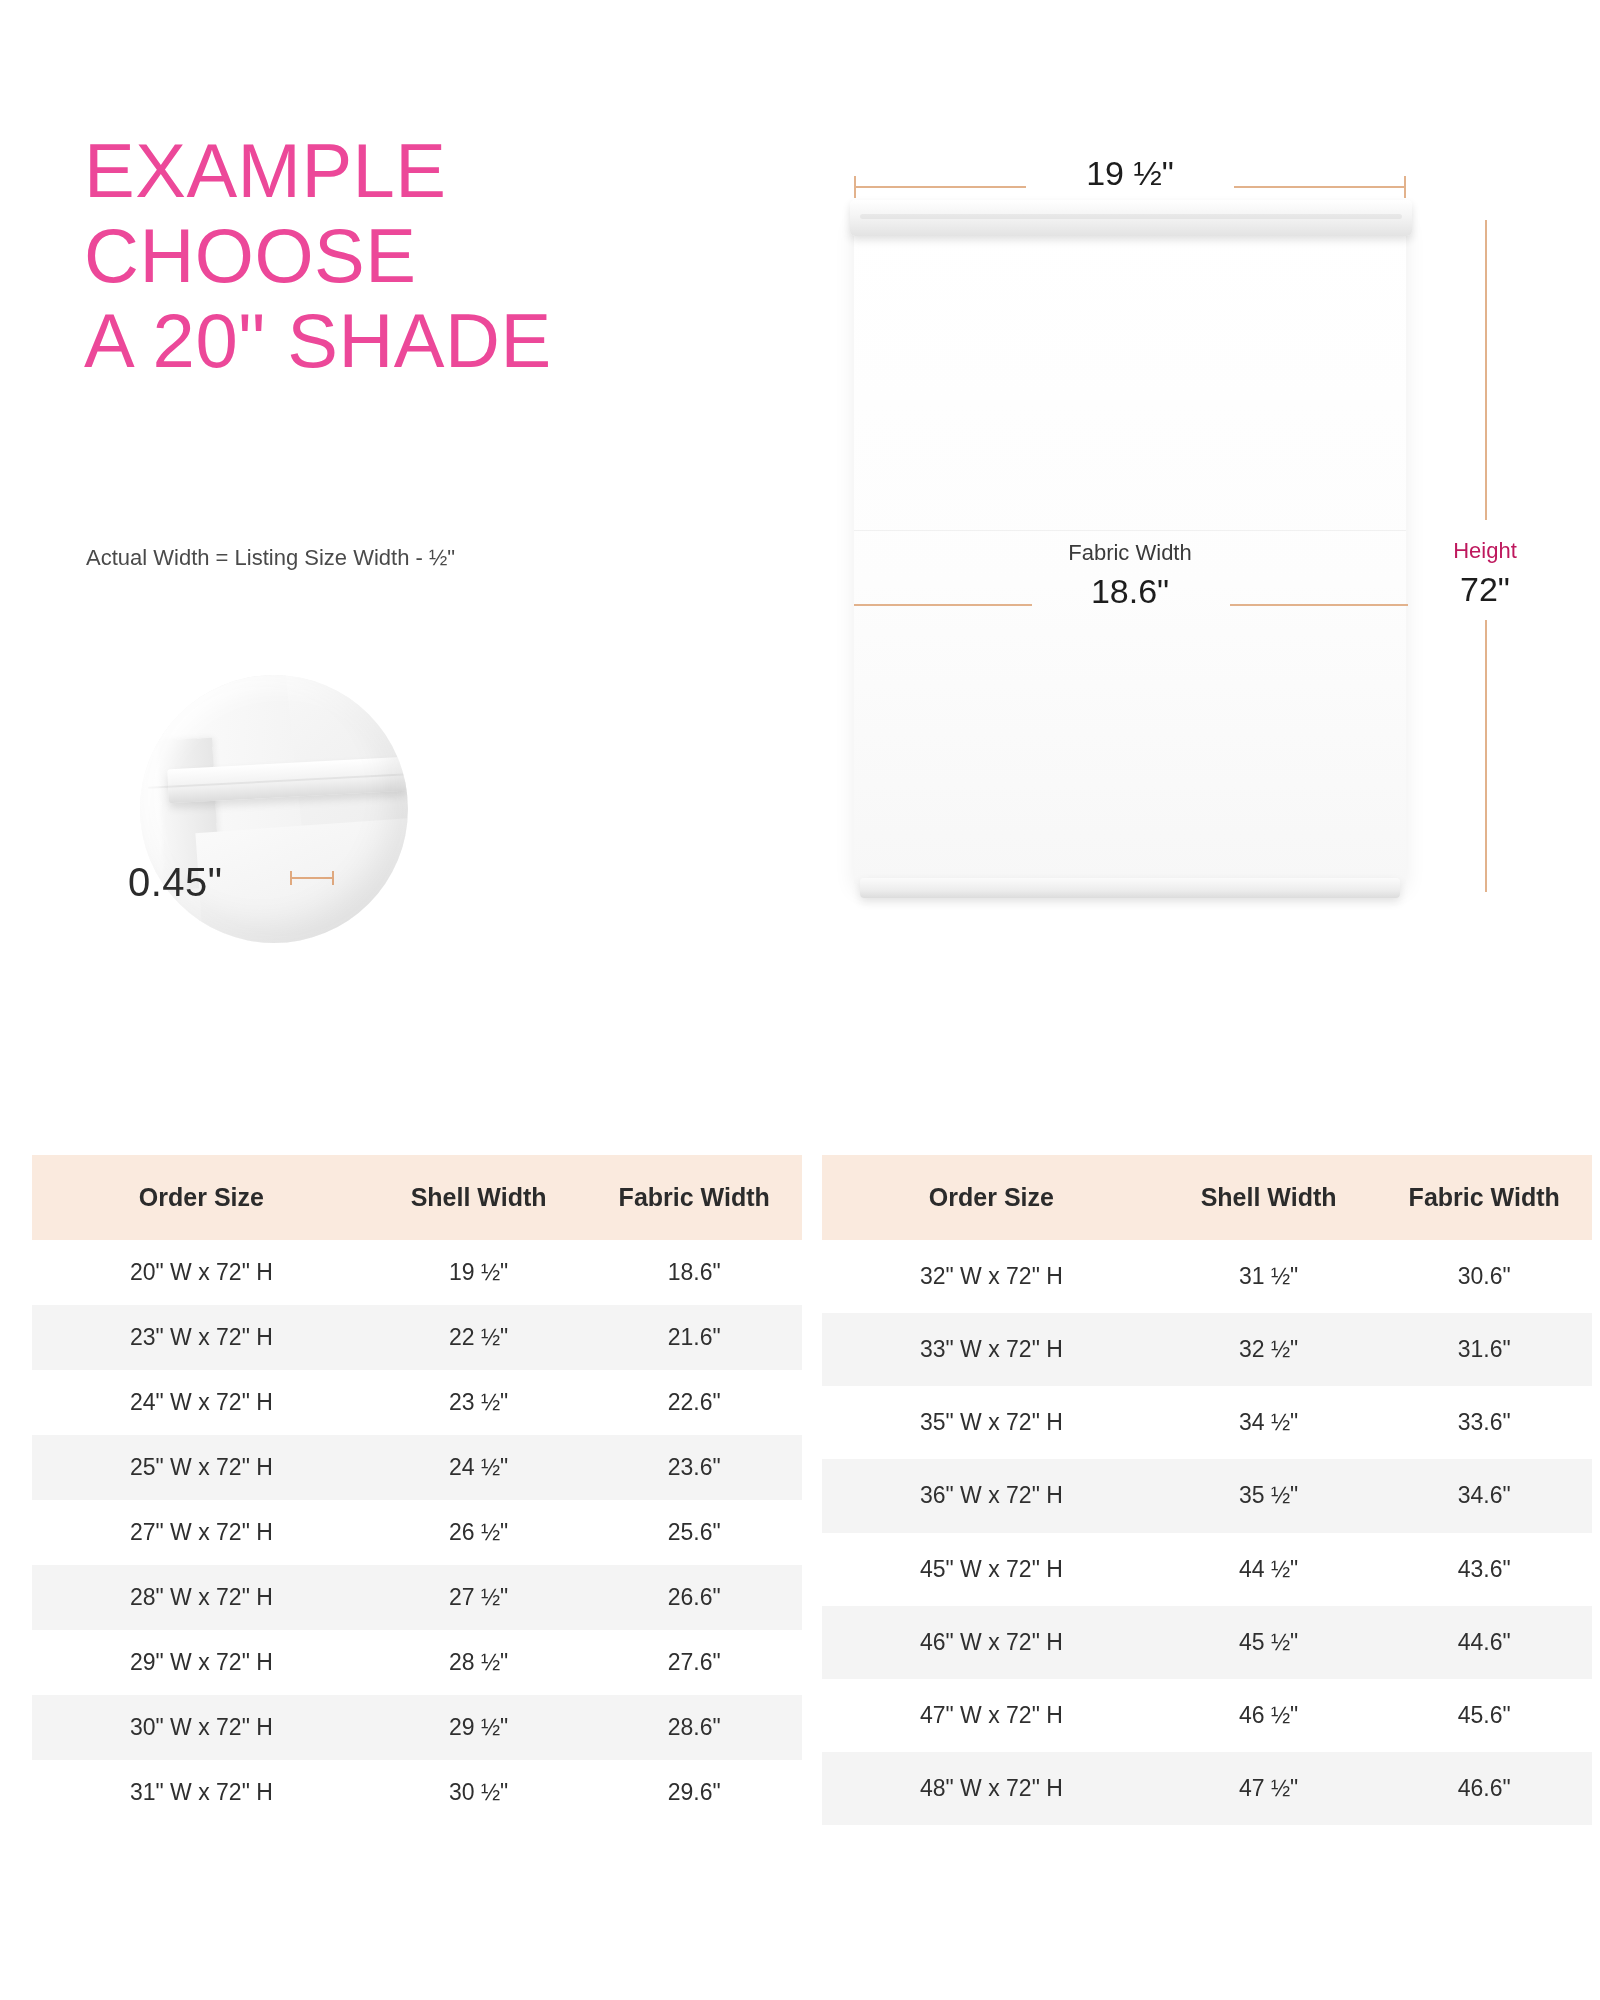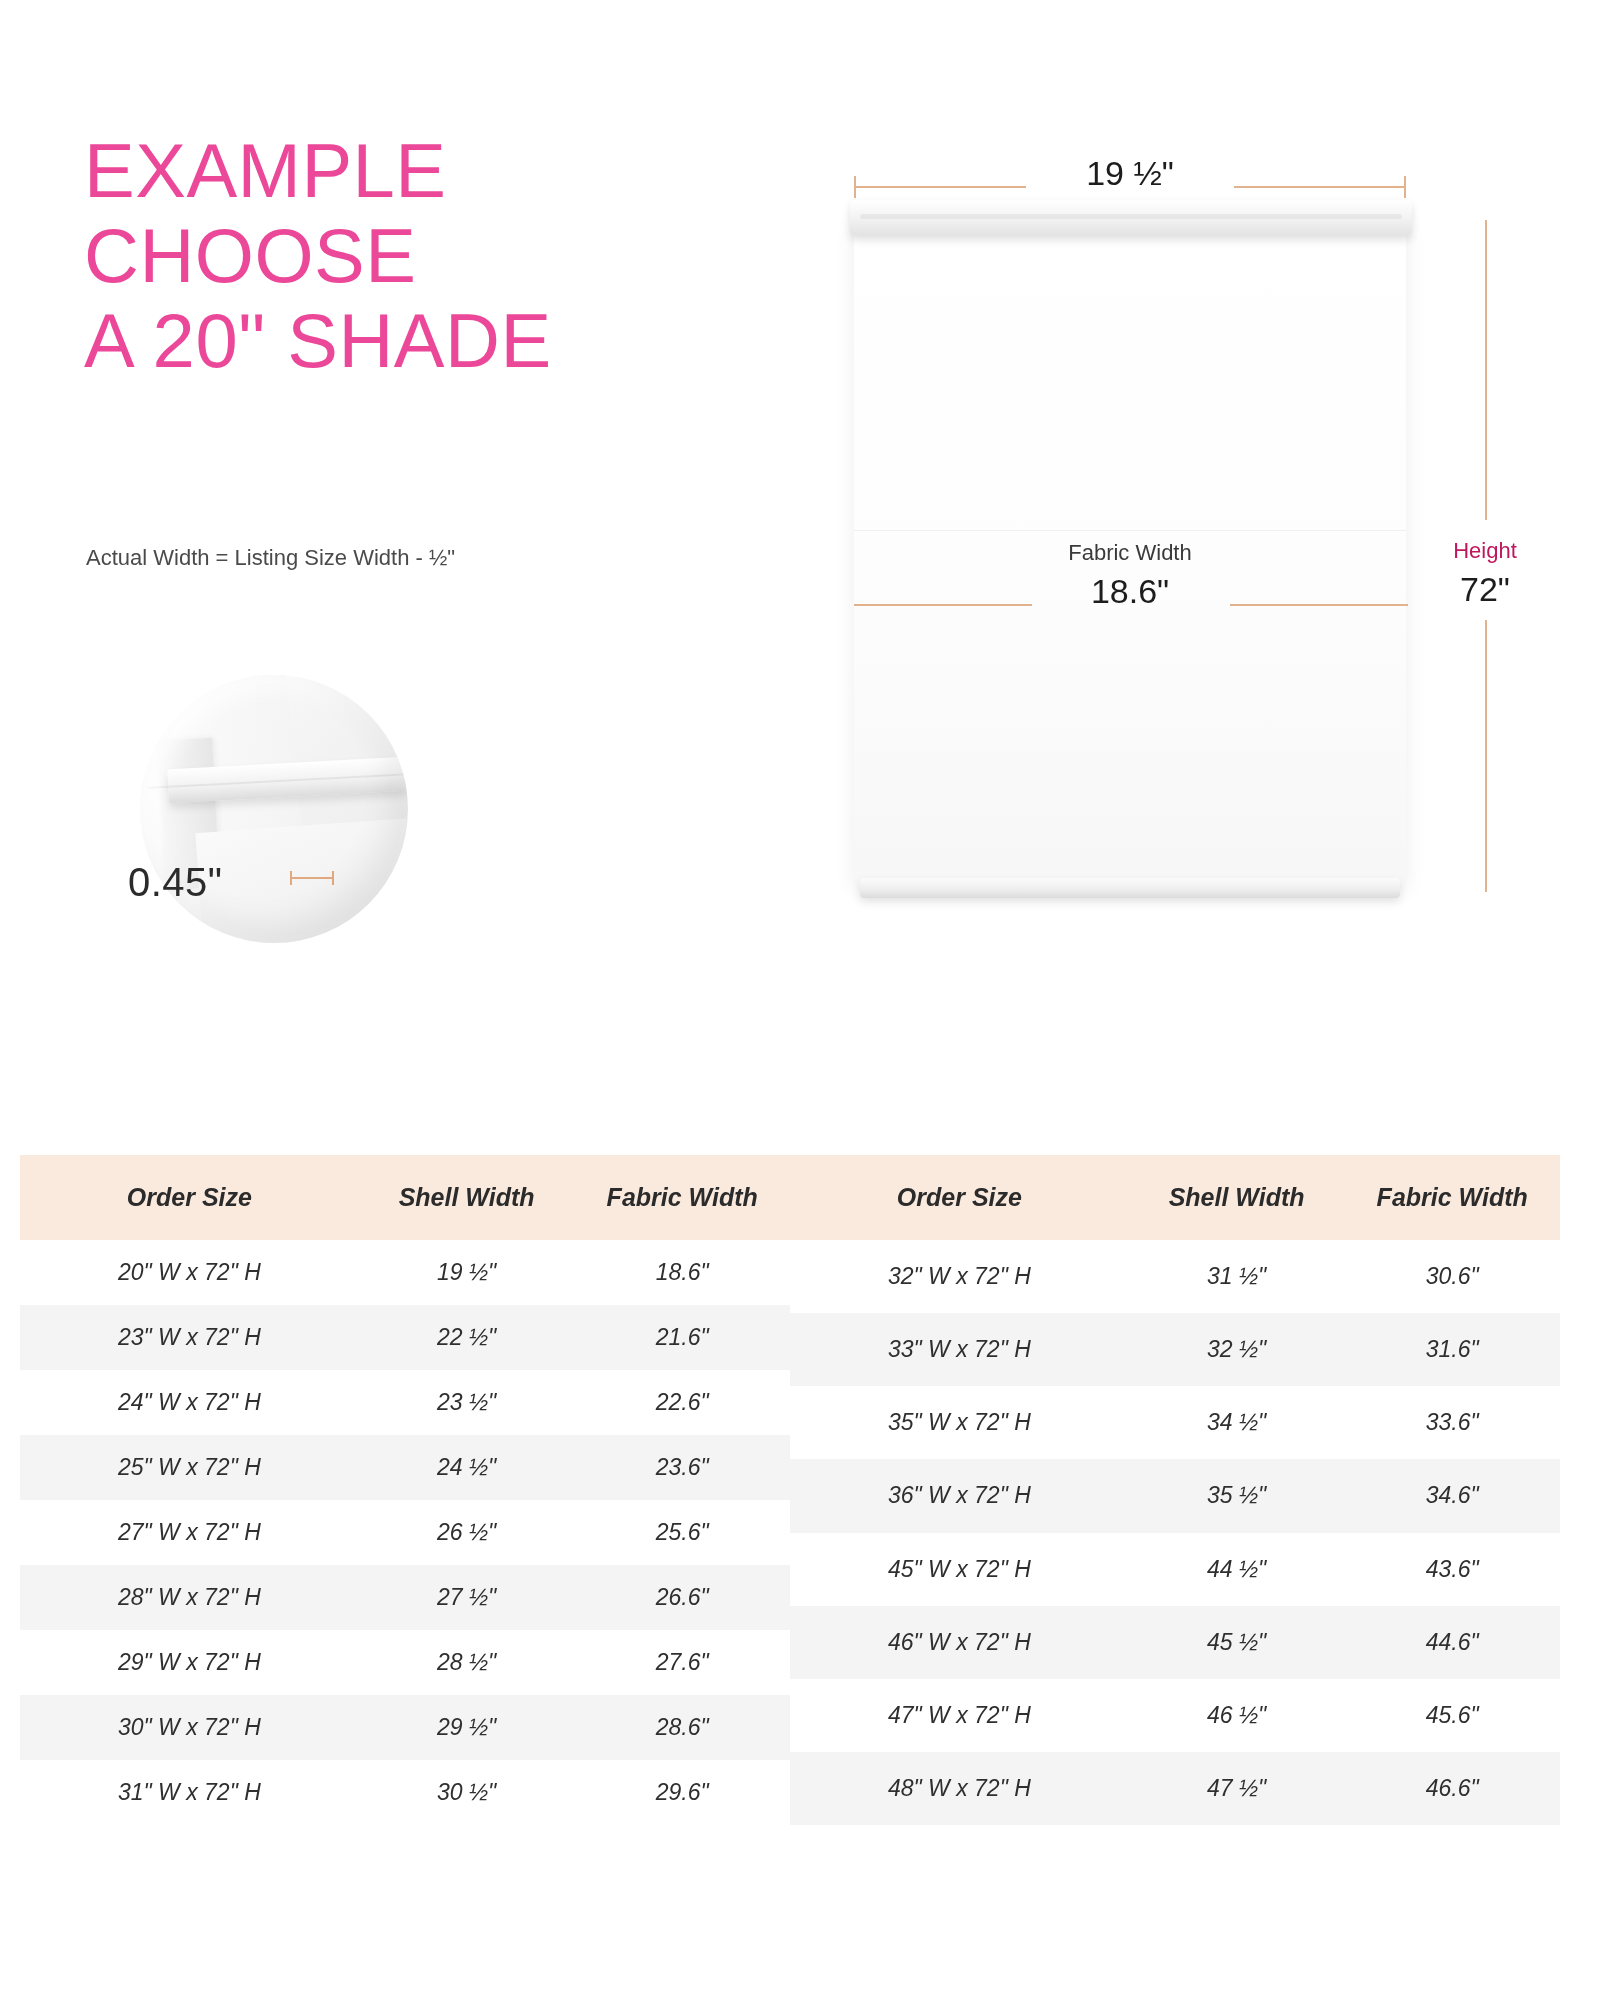--- a/index.html
+++ b/index.html
@@ -265,25 +265,25 @@
     left: 645px;
     width: 2px;
     background: #e2b28c;
   }
   .height-rule.top { top: 100px; height: 300px; }
   .height-rule.bottom { top: 500px; height: 272px; }
 
   
   .tables {
     position: absolute;
-    left: 20px;
+    left: 32px;
     top: 1155px;
     width: 1560px;
     display: flex;
-    font-style: italic;
+    gap: 20px;
   }
   table {
     border-collapse: collapse;
     width: 770px;
     table-layout: fixed;
   }
   thead th {
     background: #faeade;
     font-size: 25px;
     font-weight: 700;

